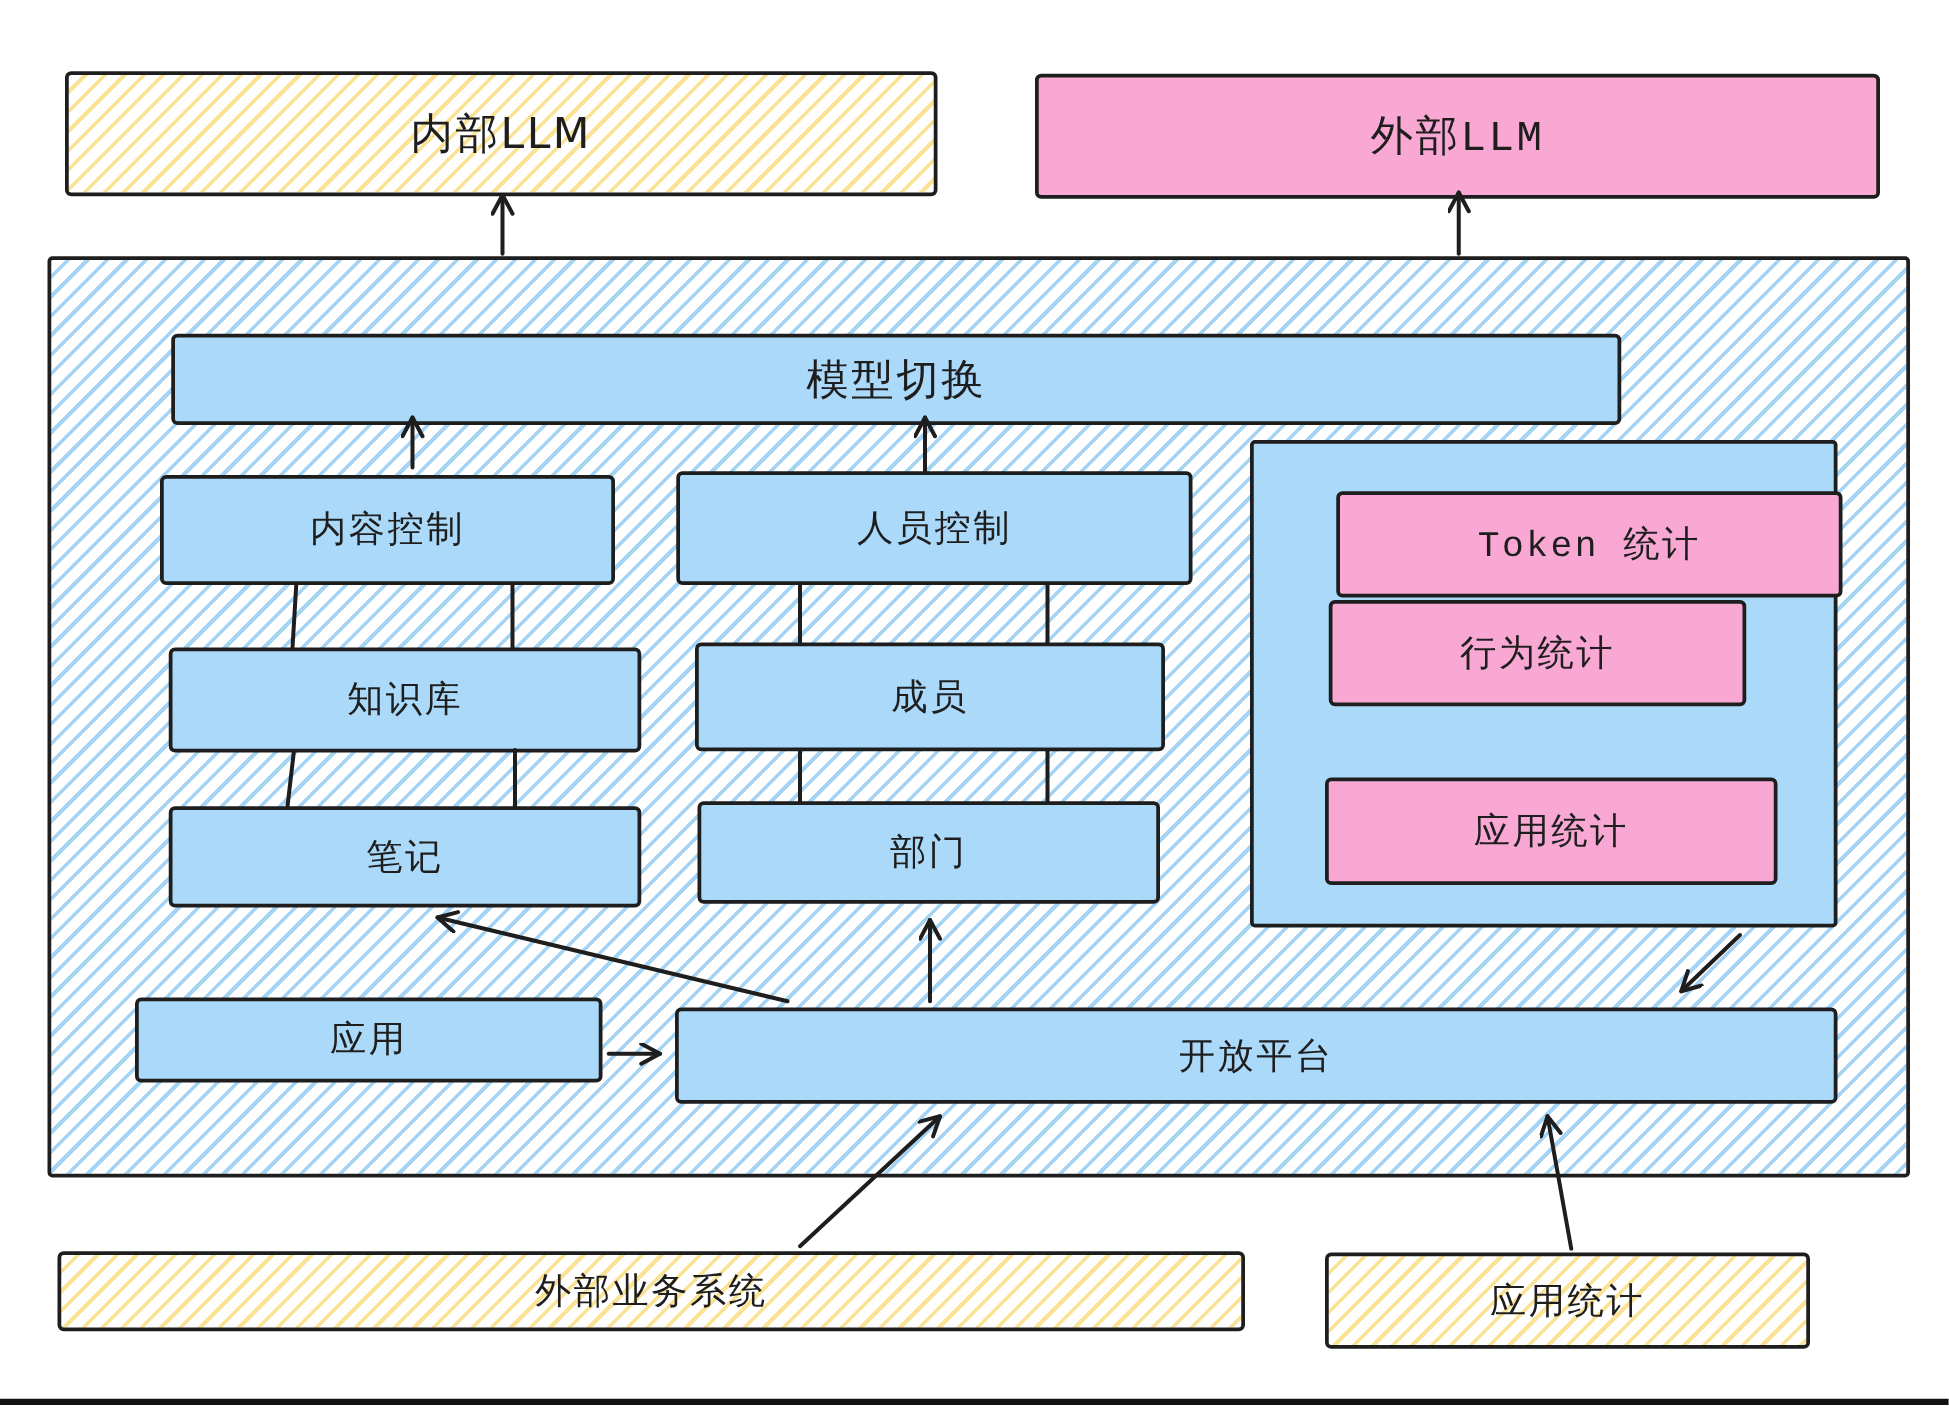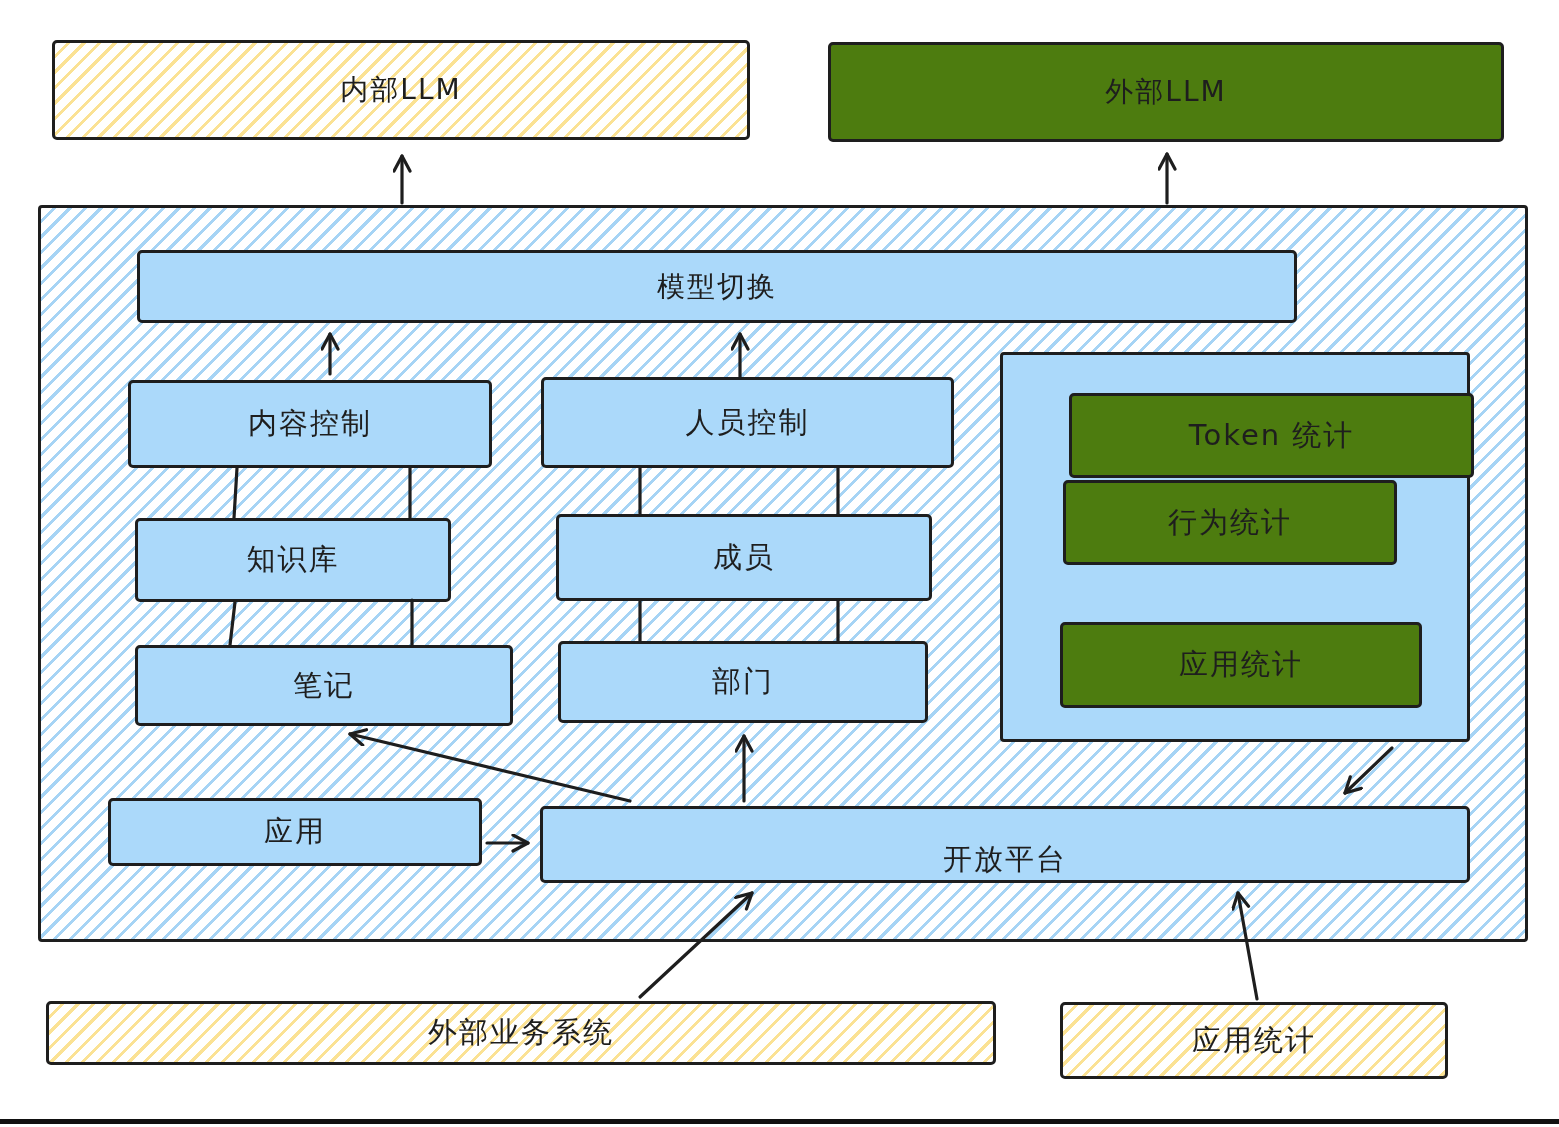--- a/index.html
+++ b/index.html
@@ -15,52 +15,52 @@
   }
   .hatch-yellow{
     background:repeating-linear-gradient(135deg,
       #ffffff 0px,#ffffff 8px,#fbe294 8px,#fbe294 11px);
   }
   .hatch-blue-bg{
     background:repeating-linear-gradient(135deg,
       #ffffff 0px,#ffffff 8px,#a6d4f5 8px,#a6d4f5 11px);
   }
   .fill-blue{background:#abd9fa;}
-  .fill-white{background:#4d7c0f;}
+  .fill-white{background:#f9a8d4;font-family:Liberation Mono, monospace;}
   .container-big{
     position:absolute;left:38px;top:205px;width:1490px;height:737px;
     border:3px solid #1e1e1e;border-radius:4px;box-sizing:border-box;
   }
   .panel{
     position:absolute;border:3px solid #1e1e1e;border-radius:4px;box-sizing:border-box;
   }
   svg.layer{position:absolute;left:0;top:0;pointer-events:none;}
   .bottom-rule{position:absolute;left:0;top:1119px;width:1559px;height:5px;background:#111;}
-  .big-label{font-size:28px;}
+  .big-label{font-size:34px;margin-top:17px;}
 </style>
 </head>
 <body>
 
 <div class="node hatch-yellow big-label" style="left:52px;top:40px;width:698px;height:100px;">
   <span>内部LLM</span>
 </div>
 <div class="node fill-white big-label" style="left:828px;top:42px;width:676px;height:100px;">
   <span>外部LLM</span>
 </div>
 
 <div class="container-big hatch-blue-bg"></div>
 
 <div class="node fill-blue big-label" style="left:137px;top:250px;width:1160px;height:73px;">
   <span>模型切换</span>
 </div>
 
 <div class="node fill-blue" style="left:128px;top:380px;width:364px;height:88px;">
   <span>内容控制</span>
 </div>
-<div class="node fill-blue" style="left:135px;top:518px;width:316px;height:84px;">
+<div class="node fill-blue" style="left:135px;top:518px;width:378px;height:84px;">
   <span>知识库</span>
 </div>
 <div class="node fill-blue" style="left:135px;top:645px;width:378px;height:81px;">
   <span>笔记</span>
 </div>
 
 <div class="node fill-blue" style="left:541px;top:377px;width:413px;height:91px;">
   <span>人员控制</span>
 </div>
 <div class="node fill-blue" style="left:556px;top:514px;width:376px;height:87px;">
@@ -77,21 +77,21 @@
 <div class="node fill-white" style="left:1063px;top:480px;width:334px;height:85px;">
   <span>行为统计</span>
 </div>
 <div class="node fill-white" style="left:1060px;top:622px;width:362px;height:86px;">
   <span>应用统计</span>
 </div>
 
 <div class="node fill-blue" style="left:108px;top:798px;width:374px;height:68px;">
   <span>应用</span>
 </div>
-<div class="node fill-blue" style="left:540px;top:806px;width:930px;height:77px;align-items:flex-end;">
+<div class="node fill-blue" style="left:540px;top:806px;width:930px;height:77px;">
   <span>开放平台</span>
 </div>
 
 <div class="node hatch-yellow" style="left:46px;top:1001px;width:950px;height:64px;">
   <span>外部业务系统</span>
 </div>
 <div class="node hatch-yellow" style="left:1060px;top:1002px;width:388px;height:77px;">
   <span>应用统计</span>
 </div>
 

